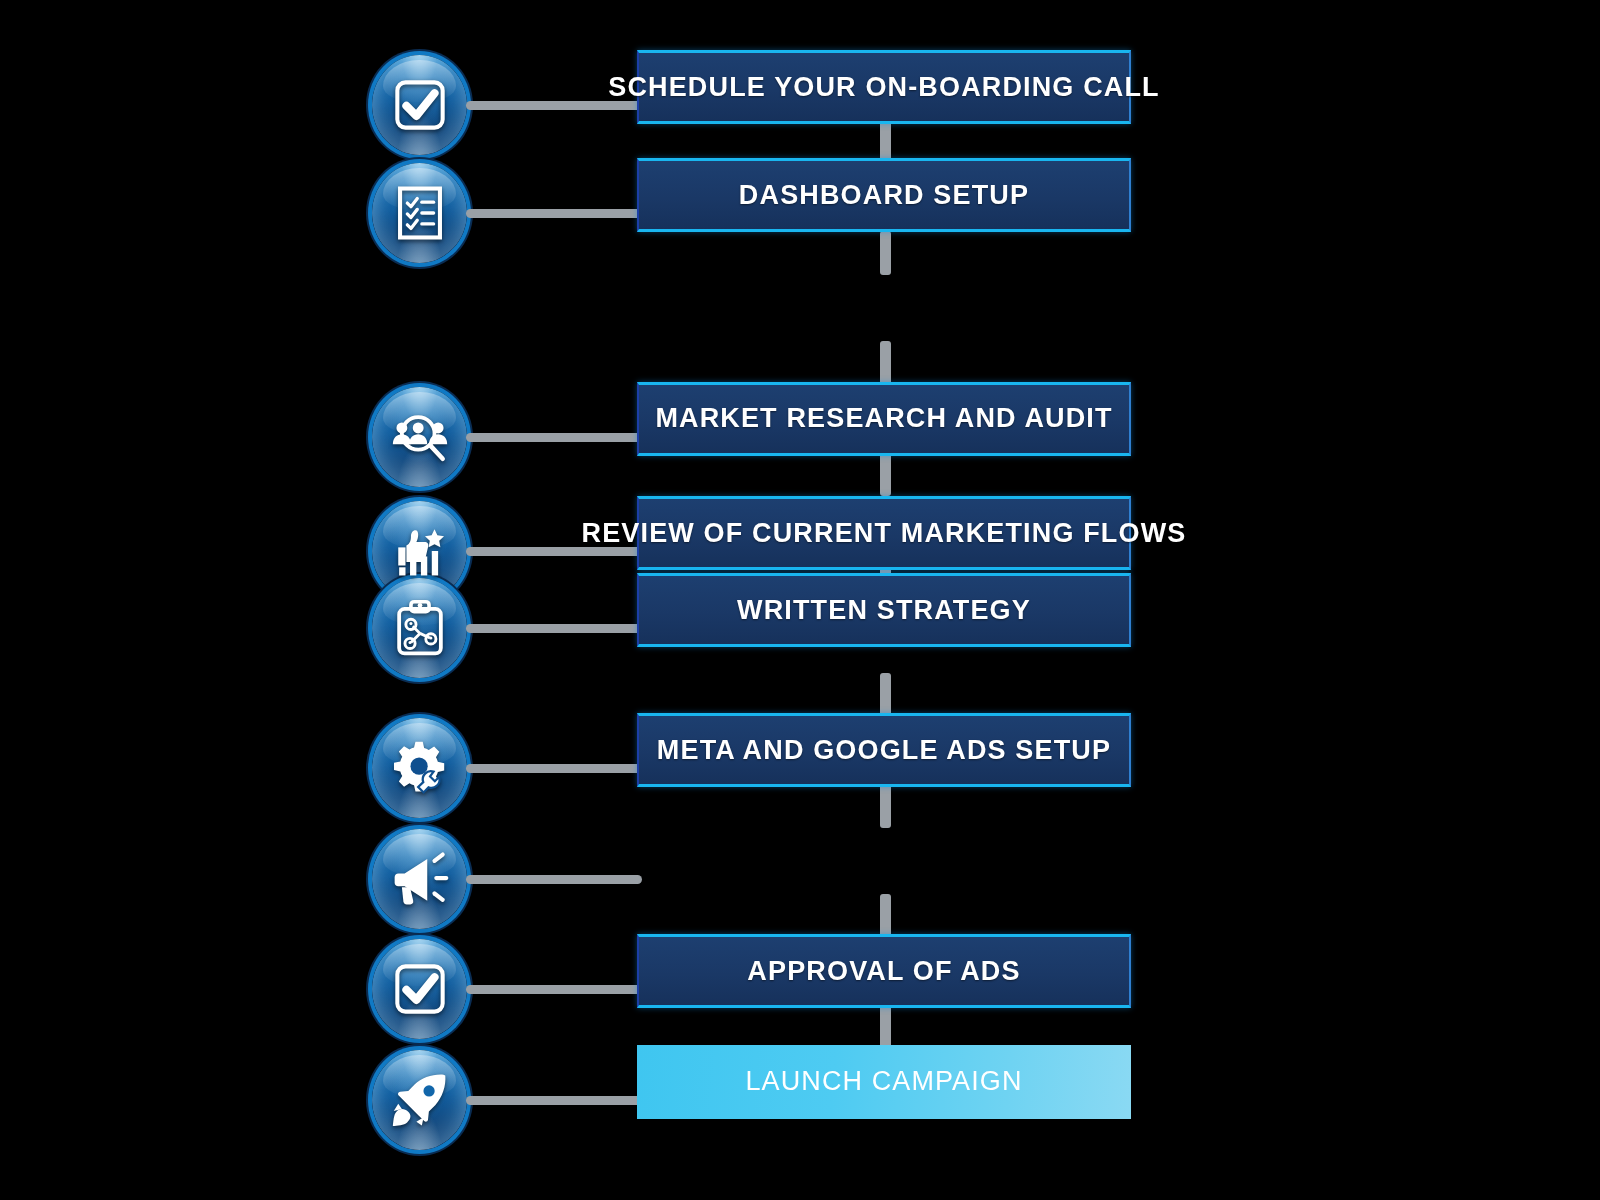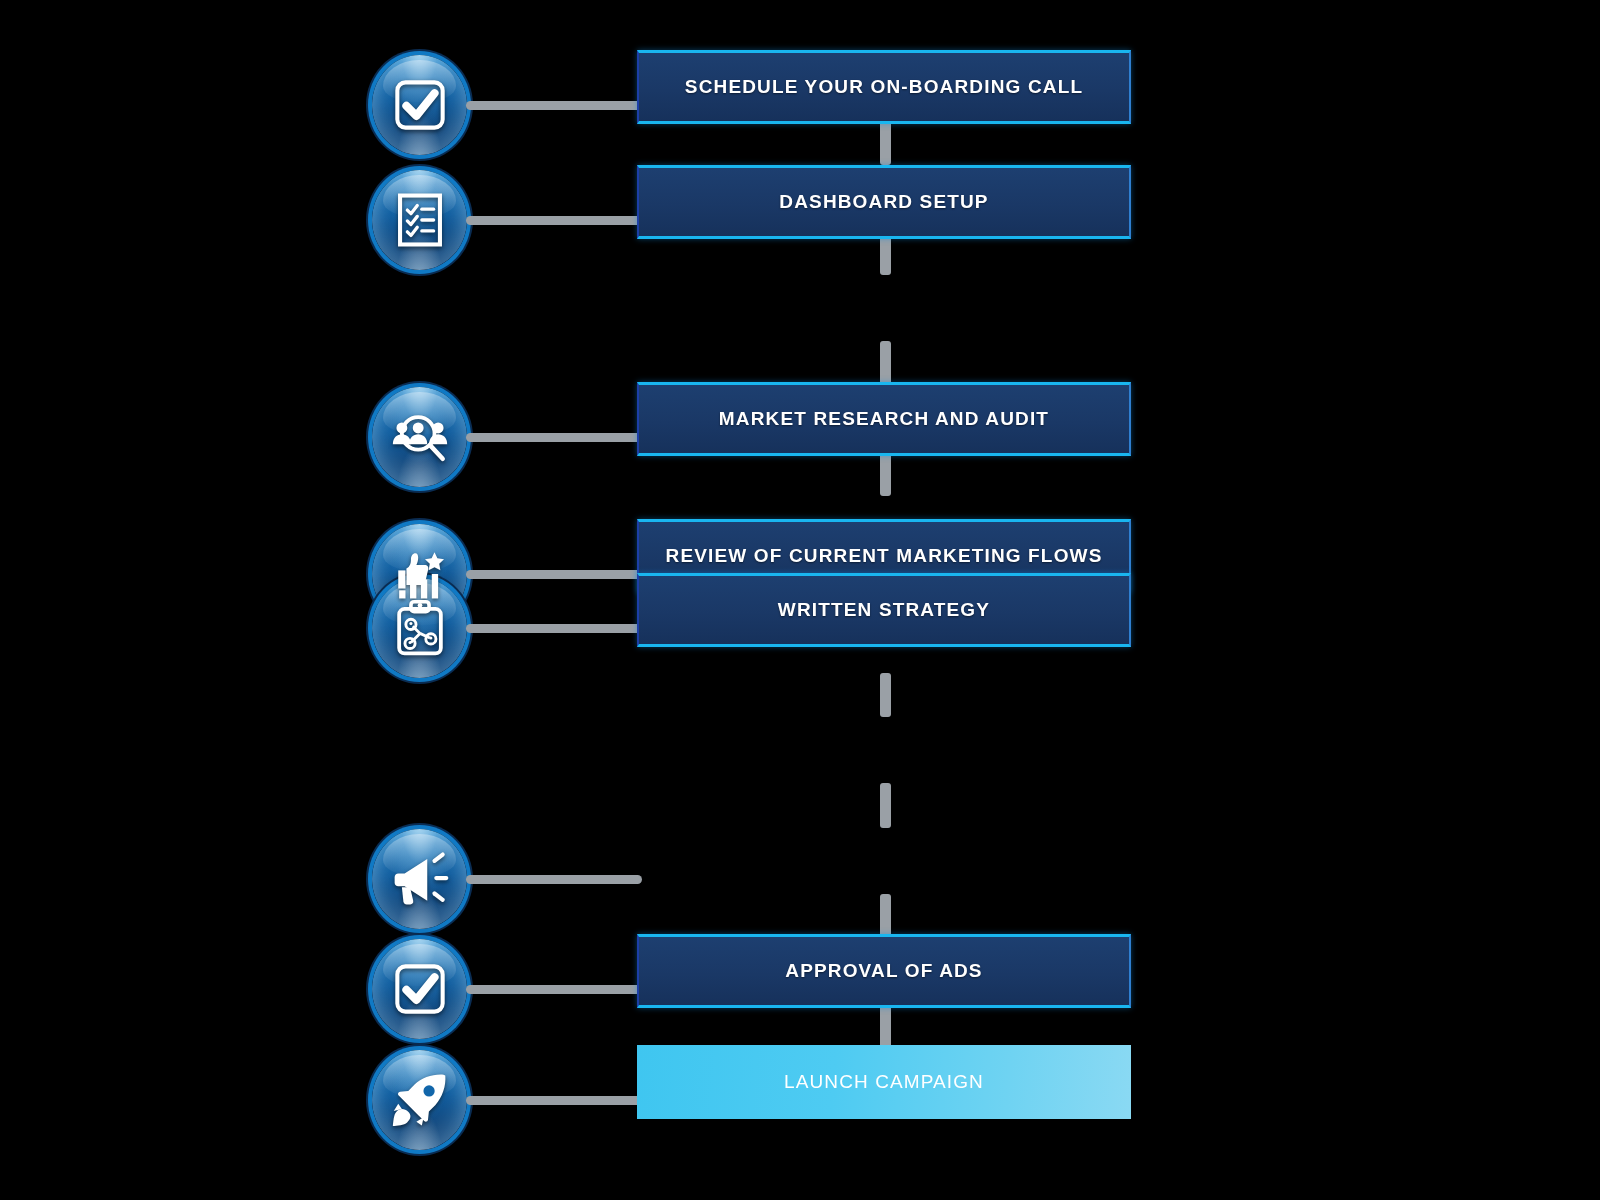--- a/index.html
+++ b/index.html
@@ -102,21 +102,21 @@
     border-left: 2px solid #1c3fa8;
     border-right: 2px solid #2f7fd0;
     display: flex;
     align-items: center;
     justify-content: center;
     z-index: 2;
     box-shadow: 0 0 6px rgba(20,140,220,0.45);
   }
   .step-bar .label {
     color: #ffffff;
-    font-size: 19px;
+    font-size: 27px;
     font-weight: 600;
     letter-spacing: 1.15px;
     text-transform: uppercase;
     text-align: center;
     white-space: nowrap;
     text-shadow: 0 1px 2px rgba(0,0,0,0.5);
   }
 
   
   .step-bar.launch {
@@ -143,21 +143,21 @@
       <rect x="7" y="7" width="50" height="50" rx="9" stroke="#ffffff" stroke-width="4.5" fill="none"></rect>
       <path d="M17 33 L28 44 L48 19" stroke="#ffffff" stroke-width="9" stroke-linecap="round" stroke-linejoin="round" fill="none"></path>
     </svg>
       </div>
       <div class="h-connector"></div>
       <div class="step-bar">
         <span class="label">SCHEDULE YOUR ON-BOARDING CALL</span>
       </div>
     </div>
     <div class="v-connector" style="top: 230.5px; height: 44.5px;"></div>
-    <div class="step-row" style="top: 165px;">
+    <div class="step-row" style="top: 158px;">
       <div class="icon-badge">
     <svg viewBox="0 0 64 64" fill="none" xmlns="http://www.w3.org/2000/svg">
       <rect x="10" y="5" width="44" height="54" stroke="#ffffff" stroke-width="4.5" fill="none"></rect>
       <path d="M18 21 l4 4 l7 -9" stroke="#ffffff" stroke-width="3.6" stroke-linecap="round" stroke-linejoin="round" fill="none"></path>
       <path d="M18 33 l4 4 l7 -9" stroke="#ffffff" stroke-width="3.6" stroke-linecap="round" stroke-linejoin="round" fill="none"></path>
       <path d="M18 45 l4 4 l7 -9" stroke="#ffffff" stroke-width="3.6" stroke-linecap="round" stroke-linejoin="round" fill="none"></path>
       <line x1="34" y1="20" x2="47" y2="20" stroke="#ffffff" stroke-width="3.6" stroke-linecap="round"></line>
       <line x1="34" y1="32" x2="47" y2="32" stroke="#ffffff" stroke-width="3.6" stroke-linecap="round"></line>
       <line x1="34" y1="44" x2="47" y2="44" stroke="#ffffff" stroke-width="3.6" stroke-linecap="round"></line>
     </svg>
@@ -181,21 +181,21 @@
       <path d="M20 40 c0 -7 4.5 -11 10 -11 s10 4 10 11 Z" fill="#ffffff"></path>
       <line x1="43" y1="41" x2="57" y2="56" stroke="#ffffff" stroke-width="5" stroke-linecap="round"></line>
     </svg>
       </div>
       <div class="h-connector"></div>
       <div class="step-bar">
         <span class="label">MARKET RESEARCH AND AUDIT</span>
       </div>
     </div>
     <div class="v-connector" style="top: 562px; height: 44.5px;"></div>
-    <div class="step-row" style="top: 519px;">
+    <div class="step-row" style="top: 496px;">
       <div class="icon-badge">
     <svg viewBox="0 0 64 64" fill="none" xmlns="http://www.w3.org/2000/svg">
       <path d="M8 28 h8 v20 h-8 Z" fill="#ffffff"></path>
       <path d="M17 26 c4 -2 5 -6 5 -10 c0 -4 2 -7 5 -7 c2 0 3 2 3 5 c0 3 -1 6 -2 8 h9 c3 0 5 2 4 5 l-3 13 c-0.6 3 -2.5 4 -5 4 H17 Z" fill="#ffffff"></path>
       <path d="M48 8 l3.2 6.6 l7.3 1 l-5.3 5.1 l1.3 7.2 l-6.5 -3.4 l-6.5 3.4 l1.3 -7.2 l-5.3 -5.1 l7.3 -1 Z" fill="#ffffff"></path>
       <rect x="9" y="50" width="7" height="9" fill="#ffffff"></rect>
       <rect x="21" y="44" width="7" height="15" fill="#ffffff"></rect>
       <rect x="33" y="38" width="7" height="21" fill="#ffffff"></rect>
       <rect x="45" y="32" width="7" height="27" fill="#ffffff"></rect>
     </svg>
@@ -222,20 +222,33 @@
       <circle cx="21" cy="49" r="5.6" stroke="#ffffff" stroke-width="3.2" fill="none"></circle>
       <circle cx="21" cy="48" r="1.7" fill="#ffffff"></circle>
     </svg>
       </div>
       <div class="h-connector"></div>
       <div class="step-bar">
         <span class="label">WRITTEN STRATEGY</span>
       </div>
     </div>
     <div class="v-connector" style="top: 783px; height: 44.5px;"></div>
+    <div class="step-row" style="top: 713px;">
+      <div class="icon-badge">
+    <svg viewBox="0 0 64 64" fill="none" xmlns="http://www.w3.org/2000/svg">
+      <path d="M27 3 h8 l1.6 7 a18 18 0 0 1 5 2.1 l6 -3.7 l5.7 5.7 l-3.7 6 a18 18 0 0 1 2.1 5 l7 1.6 v8 l-7 1.6 a18 18 0 0 1 -2.1 5 l3.7 6 l-5.7 5.7 l-6 -3.7 a18 18 0 0 1 -5 2.1 L35 58 h-8 l-1.6 -7 a18 18 0 0 1 -5 -2.1 l-6 3.7 L8.7 46.9 l3.7 -6 a18 18 0 0 1 -2.1 -5 L3.3 34.3 v-8 l7 -1.6 a18 18 0 0 1 2.1 -5 l-3.7 -6 L14.4 7.9 l6 3.7 a18 18 0 0 1 5 -2.1 Z" fill="#ffffff"></path>
+      <circle cx="31" cy="30" r="9.5" fill="#0f4f8f"></circle>
+      <path d="M47 36 a9 9 0 0 0 -11.4 11.6 L30 53 l6 6 l5.4 -5.6 A9 9 0 0 0 53 42 l-4.6 4.6 l-5.3 -5.3 Z" fill="#ffffff" stroke="#0f4f8f" stroke-width="2.5"></path>
+    </svg>
+      </div>
+      <div class="h-connector"></div>
+      <div class="step-bar">
+        <span class="label">META AND GOOGLE ADS SETUP</span>
+      </div>
+    </div>
     <div class="v-connector" style="top: 893.5px; height: 44.5px;"></div>
     <div class="step-row" style="top: 823.5px;">
       <div class="icon-badge">
     <svg viewBox="0 0 64 64" fill="none" xmlns="http://www.w3.org/2000/svg">
       <path d="M40 10 L15 26 H8 c-2.2 0 -4 1.8 -4 4 v6 c0 2.2 1.8 4 4 4 h7 l25 16 Z" fill="#ffffff"></path>
       <path d="M12 41 h9 l3.5 15 c0.5 2.3 -1 4 -3.2 4 h-4 c-1.8 0 -3.2 -1.1 -3.6 -2.9 Z" fill="#ffffff"></path>
       <line x1="48" y1="12" x2="57" y2="5" stroke="#ffffff" stroke-width="4.6" stroke-linecap="round"></line>
       <line x1="50" y1="31" x2="61" y2="31" stroke="#ffffff" stroke-width="4.6" stroke-linecap="round"></line>
       <line x1="48" y1="48" x2="57" y2="55" stroke="#ffffff" stroke-width="4.6" stroke-linecap="round"></line>
     </svg>

